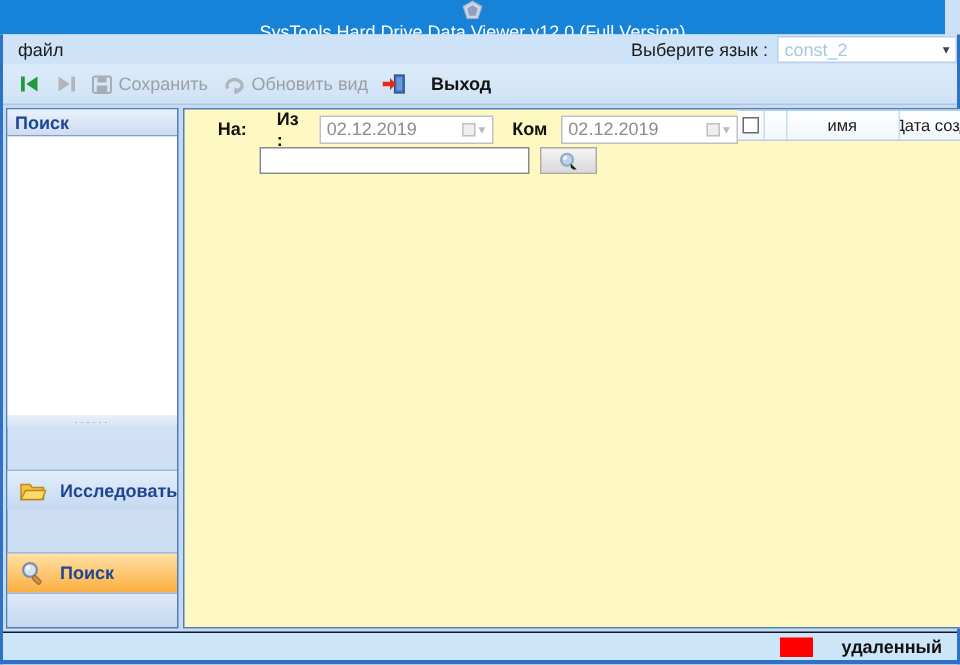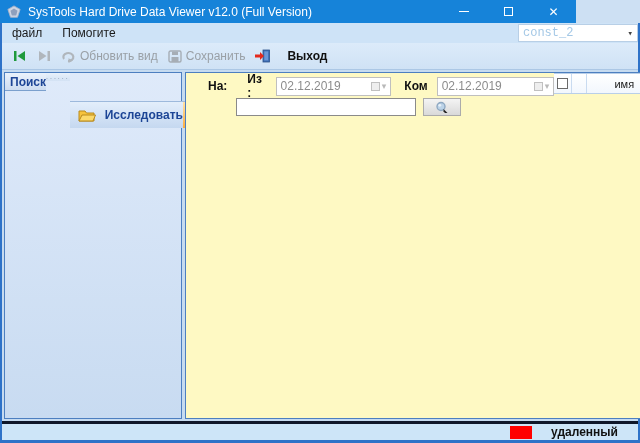--- a/index.html
+++ b/index.html
@@ -1,57 +1,57 @@
 <!DOCTYPE html>
 <html><head>
 <meta charset="utf-8">
 <style>
   * { margin:0; padding:0; box-sizing:border-box; }
   html,body { width:640px; height:443px; font-family:"Liberation Sans", sans-serif; }
   body { position:relative; overflow:hidden; background:#cde0f3; }
 
   
-  .titlebar { position:absolute; left:0; top:0; width:576px; height:23px;
-    background:#1683d9; display:flex; align-items:center; color:#fff; }
+  .titlebar { position:absolute; left:0; top:0; width:630px; height:23px;
+    background:#1683d9; display:flex; align-items:center; color:#fff;flex-direction:column; }
   .app-icon { width:14px; height:14px; margin-left:7px; margin-right:7px; flex:0 0 auto; }
   .title-text { font-size:12px; white-space:nowrap; }
   .win-btns { margin-left:auto; display:flex; height:100%; }
   .win-btn { width:45px; height:100%; display:flex; align-items:center; justify-content:center;
     color:#fff; font-size:11px; cursor:default; }
   .min-glyph { display:block; width:10px; height:1px; background:#fff; }
   .max-glyph { display:block; width:9px; height:9px; border:1px solid #fff; }
   .close-glyph { font-size:12px; line-height:1; }
 
   
   .frame { position:absolute; left:0; top:23px; width:640px; height:420px;
     border-left:2px solid #2e72c8; border-right:2px solid #2e72c8; border-bottom:3px solid #2e72c8;
     display:flex; flex-direction:column; background:#cde0f3; }
 
   
   .menubar { height:20px; background:#cee3f7; display:flex; align-items:center; font-size:12px; }
   .menu-item { padding:0 10px; height:100%; display:flex; align-items:center; color:#1a1a1a; }
   .lang-wrap { margin-left:auto; display:flex; align-items:center; height:100%; }
   .lang-label { font-size:12px; color:#1a1a1a; margin-right:6px; }
   .lang-combo { width:120px; height:18px; background:#fff; border:1px solid #b8cfe6;
-    display:flex; align-items:center; font-size:12px; color:#a4c8e6; padding:0 4px;font-family:Liberation Mono, monospace; }
+    display:flex; align-items:center; font-size:12px; color:#a4c8e6; padding:0 4px; }
   .lang-combo .chev { margin-left:auto; color:#444; font-size:9px; }
 
   
   .toolbar { height:27px; background:linear-gradient(#dcebfa,#cfe2f5); border-bottom:1px solid #abc7e5;
     display:flex; align-items:center; padding-left:6px; font-size:12px; }
   .tb-btn { display:flex; align-items:center; gap:4px; padding:2px 5px; }
   .tb-label-disabled { color:#9aa0a6; }
   .tb-label-exit { color:#111; font-weight:bold;margin-left:12px; }
   .tb-icon { display:block; }
 
   
   .workspace { flex:1; display:flex; padding:2px 2px; gap:3px; background:#c6dbf0; min-height:0; }
 
   
-  .left-panel { width:178px; border:1px solid #4d7fc0; display:flex; flex-direction:row;
+  .left-panel { width:178px; border:1px solid #4d7fc0; display:flex; flex-direction:column;
     background:linear-gradient(#dfeafa,#c8dbf1); min-height:0; }
   .lp-header { height:18px; background:linear-gradient(#eaf2fc,#cddcf0); border-bottom:1px solid #7ba0cd;
     display:flex; align-items:center; padding-left:5px; font-size:12px; font-weight:bold; color:#1d4596; }
   .lp-body { flex:1; background:#fff; min-height:0; }
   .lp-splitter { height:8px; display:flex; align-items:center; justify-content:center;
     background:linear-gradient(#e8f1fb,#d3e2f4); color:#7d8da5; font-size:7px; letter-spacing:2px; line-height:4px; }
   .nav-item { height:27px; display:flex; align-items:center; gap:9px; padding-left:8px;
     border-top:1px solid #9db9dc; font-size:12px; font-weight:bold; color:#1d4596;
     background:linear-gradient(#e3eefb,#c5d8f0);margin-top:28px; }
   .nav-item.selected { background:linear-gradient(#ffe1a6,#fcae3f); }
@@ -81,22 +81,22 @@
     border-top:1px solid #b9cfe8; border-bottom:1px solid #b9cfe8; font-size:11px; color:#1a1a1a; }
   .th { border-right:1px solid #c9dbf0; display:flex; align-items:center; justify-content:center;
     overflow:hidden; white-space:nowrap; }
   .th-check { width:18px; } .th-icon { width:15px; }
   .th-name { width:75px; } .th-created { width:68px; } .th-modified { width:72px; }
   .th-accessed { width:70px; } .th-size { width:68px; } .th-path { flex:1; border-right:none; }
   .hdr-checkbox { width:11px; height:11px; border:1px solid #6a6a6a; background:#fff; display:block; }
   .table-body { flex:1; background:#fff; min-height:0; }
 
   
-  .statusbar { height:19px; background:#cde5f8; border-top:3px solid #0f172a;
-    display:flex; align-items:center; justify-content:flex-end; padding-right:20px; gap:19px; }
+  .statusbar { height:19px; background:#cde5f8; border-top:1px solid #0f172a;
+    display:flex; align-items:center; justify-content:flex-end; padding-right:10px; gap:19px; }
   .legend-swatch { width:22px; height:13px; display:block; }
   .legend-label { font-size:12px; font-weight:bold; color:#111; }
 </style>
 </head>
 <body>
 
 <div class="titlebar">
   <svg class="app-icon" viewBox="0 0 16 16">
     <polygon points="8,1 15,5 12,14 4,14 1,5" fill="#cfd6e4" stroke="#aab4c8" stroke-width="1"></polygon>
     <polygon points="8,4 12,6.5 10.5,12 5.5,12 4,6.5" fill="#8fa0bd"></polygon>
@@ -112,56 +112,56 @@
     <div class="win-btn">
         <span class="close-glyph">✕</span>
       </div>
   </div>
 </div>
 
 <div class="frame">
 
   <div class="menubar">
     <div class="menu-item">файл</div>
-    <div class="menu-item">Помогите</div>
     <div class="lang-wrap">
+      <span class="lang-label">Выберите язык :</span>
       <div class="lang-combo">
         <span>const_2</span>
         <span class="chev">▾</span>
       </div>
     </div>
   </div>
 
   <div class="toolbar">
     <div class="tb-btn">
       <svg class="tb-icon" width="14" height="12" viewBox="0 0 14 12">
         <rect x="1" y="1" width="2.5" height="10" fill="#1f9a3c"></rect>
         <polygon points="12,1 12,11 4.5,6" fill="#1f9a3c"></polygon>
       </svg>
     </div>
     <div class="tb-btn">
       <svg class="tb-icon" width="14" height="12" viewBox="0 0 14 12">
         <polygon points="2,1 2,11 9.5,6" fill="#b0b6bc"></polygon>
         <rect x="10.5" y="1" width="2.5" height="10" fill="#b0b6bc"></rect>
       </svg>
-    </div>
-    <div class="tb-btn">
-      <svg class="tb-icon" width="15" height="13" viewBox="0 0 15 13">
-        <path d="M3 9 A5 4 0 1 1 7 11" fill="none" stroke="#b0b6bc" stroke-width="2.2"></path>
-        <polygon points="7.5,8.2 12,10.5 7.5,13" fill="#b0b6bc"></polygon>
-      </svg>
-      <span class="tb-label-disabled">Обновить вид</span>
     </div>
     <div class="tb-btn">
       <svg class="tb-icon" width="14" height="13" viewBox="0 0 14 13">
         <rect x="1" y="1" width="12" height="11" rx="1.5" fill="none" stroke="#a6adb5" stroke-width="1.4"></rect>
         <rect x="4" y="1.5" width="6" height="3.5" fill="#a6adb5"></rect>
         <rect x="3.5" y="7" width="7" height="5" fill="#a6adb5"></rect>
       </svg>
       <span class="tb-label-disabled">Сохранить</span>
+    </div>
+    <div class="tb-btn">
+      <svg class="tb-icon" width="15" height="13" viewBox="0 0 15 13">
+        <path d="M3 9 A5 4 0 1 1 7 11" fill="none" stroke="#b0b6bc" stroke-width="2.2"></path>
+        <polygon points="7.5,8.2 12,10.5 7.5,13" fill="#b0b6bc"></polygon>
+      </svg>
+      <span class="tb-label-disabled">Обновить вид</span>
     </div>
     <div class="tb-btn">
       <svg class="tb-icon" width="16" height="14" viewBox="0 0 16 14">
         <rect x="8" y="1" width="6.5" height="12" fill="#3f6fb5" stroke="#2c508a" stroke-width="0.8"></rect>
         <rect x="9.3" y="2.4" width="3.8" height="9" fill="#6d97d6"></rect>
         <polygon points="0,5.5 5,5.5 5,3 9,7 5,11 5,8.5 0,8.5" fill="#e42a1d"></polygon>
       </svg>
       <span class="tb-label-exit">Выход</span>
     </div>
   </div>

